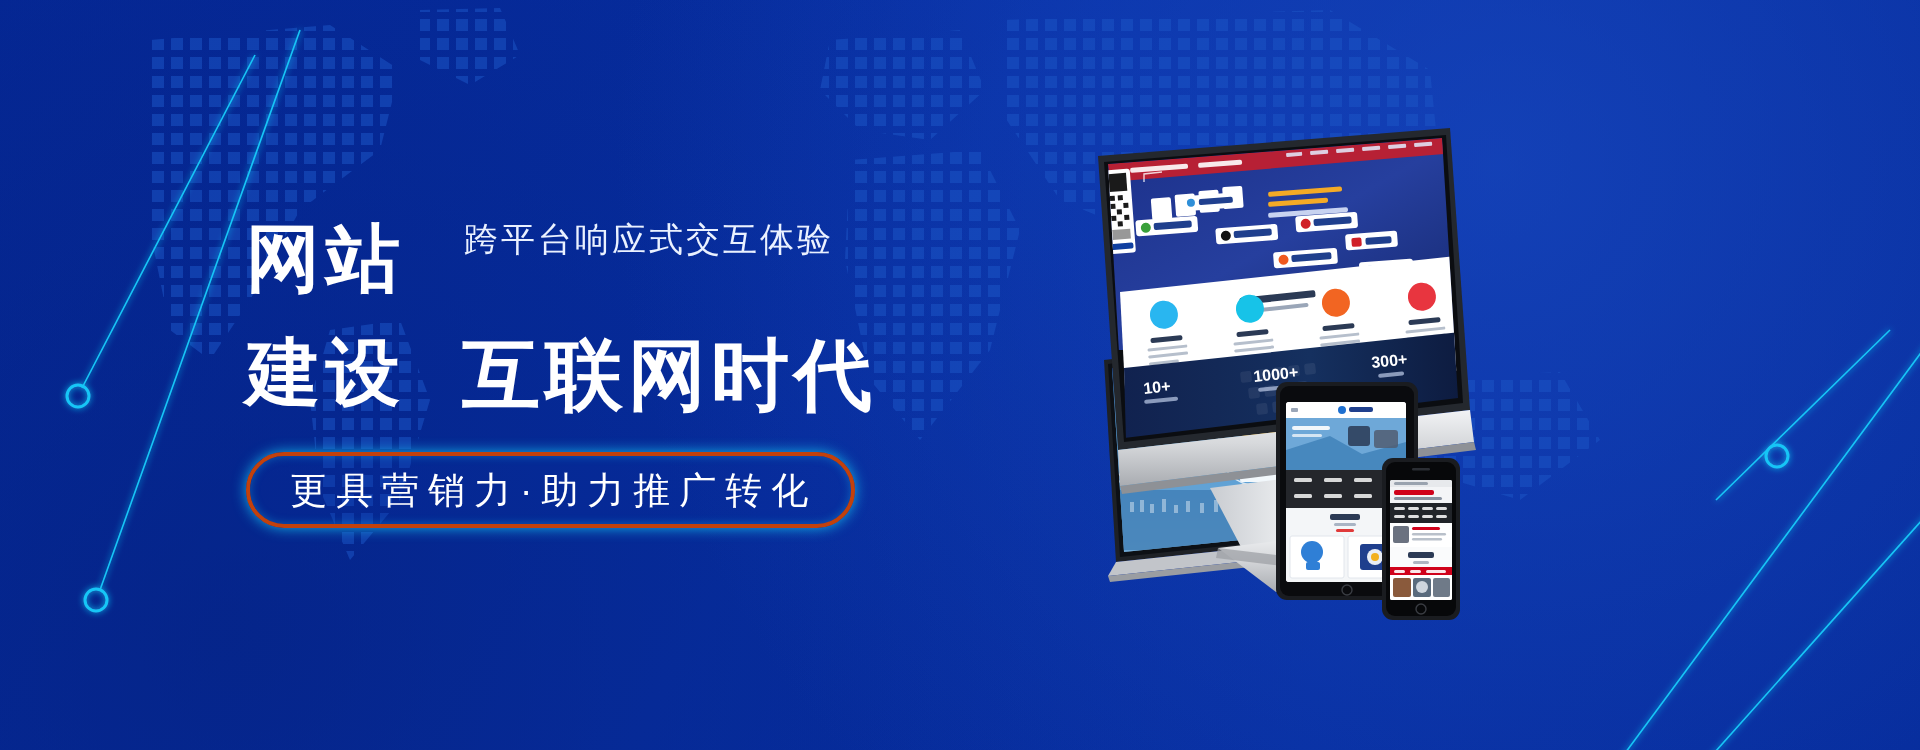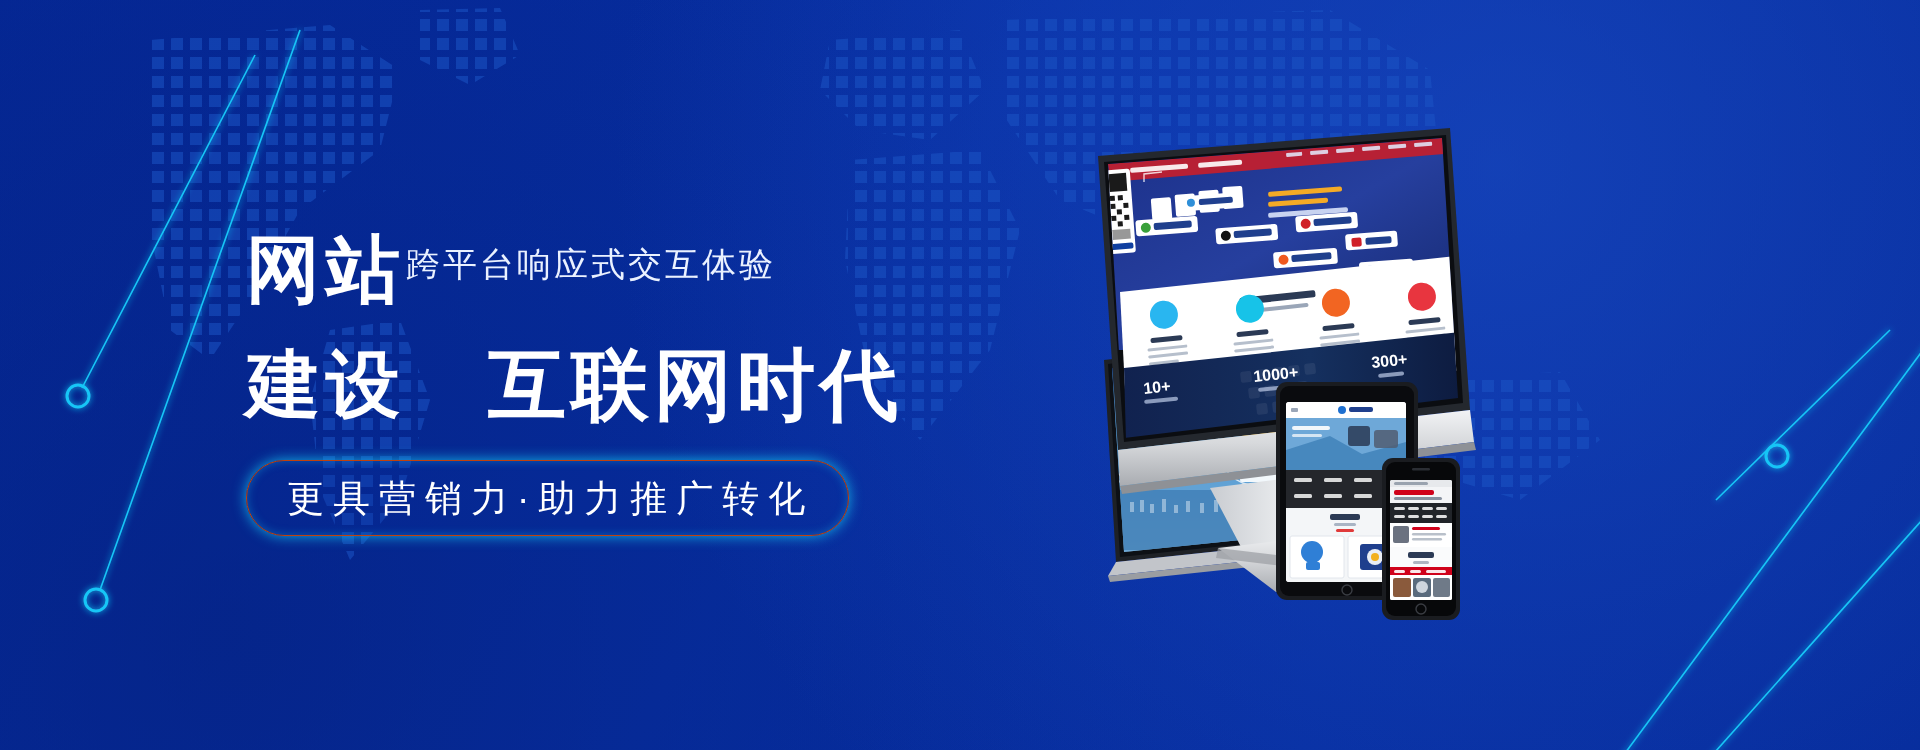--- a/index.html
+++ b/index.html
@@ -34,62 +34,62 @@
   .deco svg{ display:block; width:100%; height:100%; }
 
   
   .copy{
     position:absolute;
     left:246px; top:222px;
     width:760px;
     z-index:6;
   }
   .head-row{
-    display:flex; align-items:center; 
+    display:flex; align-items:flex-start; gap:58px;
     height:96px;
   }
   .h-main{
     font-size:74px; line-height:1;
     font-weight:700; color:#ffffff;
     letter-spacing:6px;
     white-space:nowrap;
   }
   .h-sub{
     font-size:34px; line-height:1;
     font-weight:400; color:#eaf1ff;
     letter-spacing:3px;
     white-space:nowrap;
     padding-bottom:12px;
   }
   .head-row2{
     margin-top:18px;
-    display:flex; align-items:center; gap:82px;
+    display:flex; align-items:flex-start; gap:56px;
     height:98px;
   }
   .h-main2{
     font-size:74px; line-height:1;
     font-weight:700; color:#ffffff;
     letter-spacing:6px;
     white-space:nowrap;
   }
   .h-accent{
     font-size:78px; line-height:1;
     font-weight:700; color:#ffffff;
     letter-spacing:5px;
     white-space:nowrap;
   }
 
   
   .pill{
-    margin-top:26px;
+    margin-top:18px;
     display:inline-flex;
     align-items:center; justify-content:center;
     height:76px;
     padding:0 34px;
-    border:1px solid #c2410c;
+    border:4px solid #c2410c;
     border-radius:40px;
     box-shadow:0 0 14px rgba(22,200,245,.85), inset 0 0 10px rgba(22,200,245,.35);
     background:rgba(6,42,155,.25);
   }
   .pill-text{
     font-size:37px; line-height:1;
     color:#ffffff; font-weight:500;
     letter-spacing:9px;
     white-space:nowrap;
     padding-left:6px;

